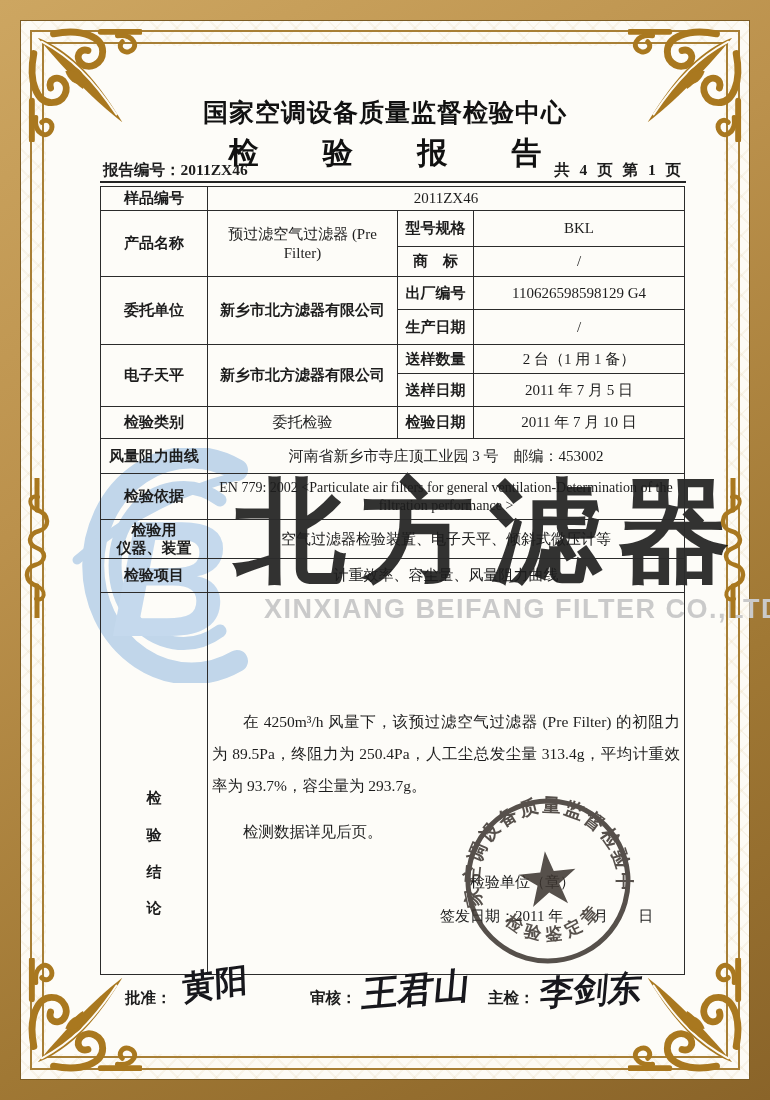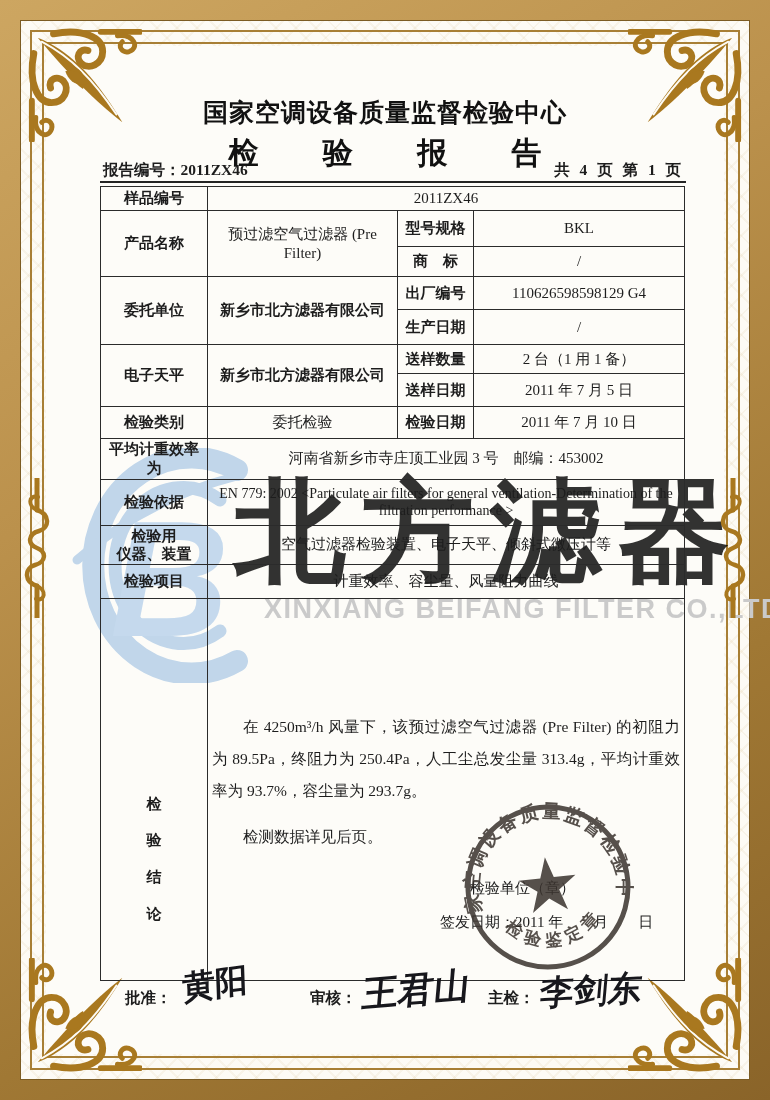--- a/index.html
+++ b/index.html
@@ -189,21 +189,21 @@
         <td class="lab">送样日期</td>
         <td>2011 年 7 月 5 日</td>
       </tr>
       <tr style="height:32px">
         <td class="lab">检验类别</td>
         <td>委托检验</td>
         <td class="lab">检验日期</td>
         <td>2011 年 7 月 10 日</td>
       </tr>
       <tr style="height:35px">
-        <td class="lab">平均计重效率为</td>
+        <td class="lab">风量阻力曲线</td>
         <td colspan="3">河南省新乡市寺庄顶工业园 3 号　邮编：453002</td>
       </tr>
       <tr style="height:46px">
         <td class="lab">检验依据</td>
         <td colspan="3" class="small">EN 779: 2002 &lt;Particulate air filters for general ventilation-Determination of the filtration performance &gt;</td>
       </tr>
       <tr style="height:35px">
         <td class="lab" style="line-height:1.2">
           <span style="display:block">检验用</span>
           <span style="display:block">仪器、装置</span>

